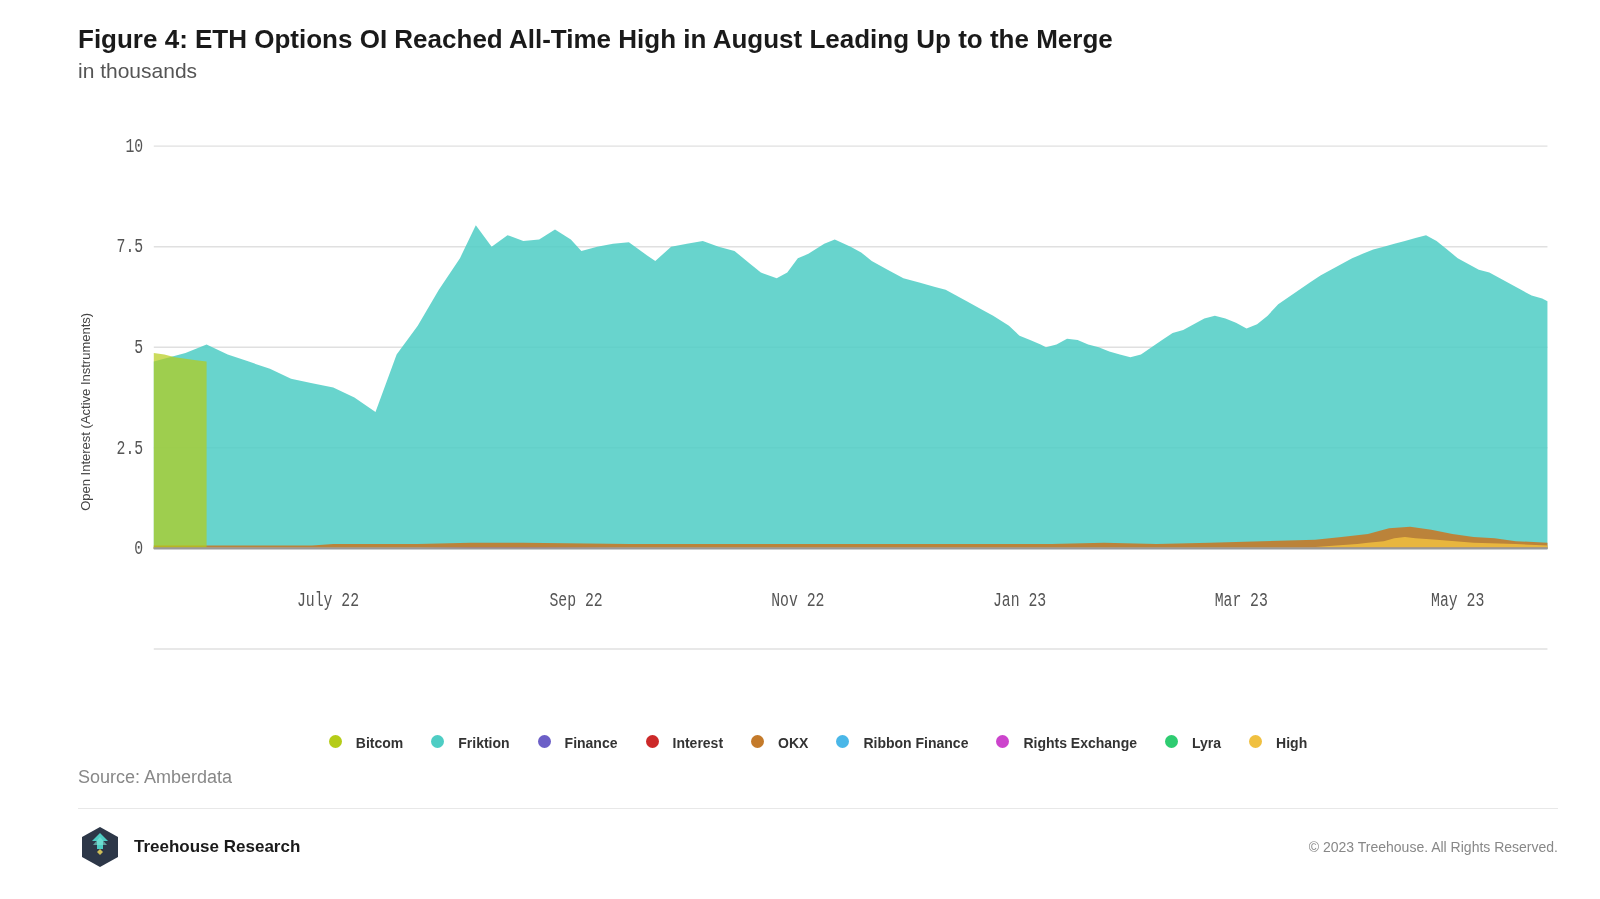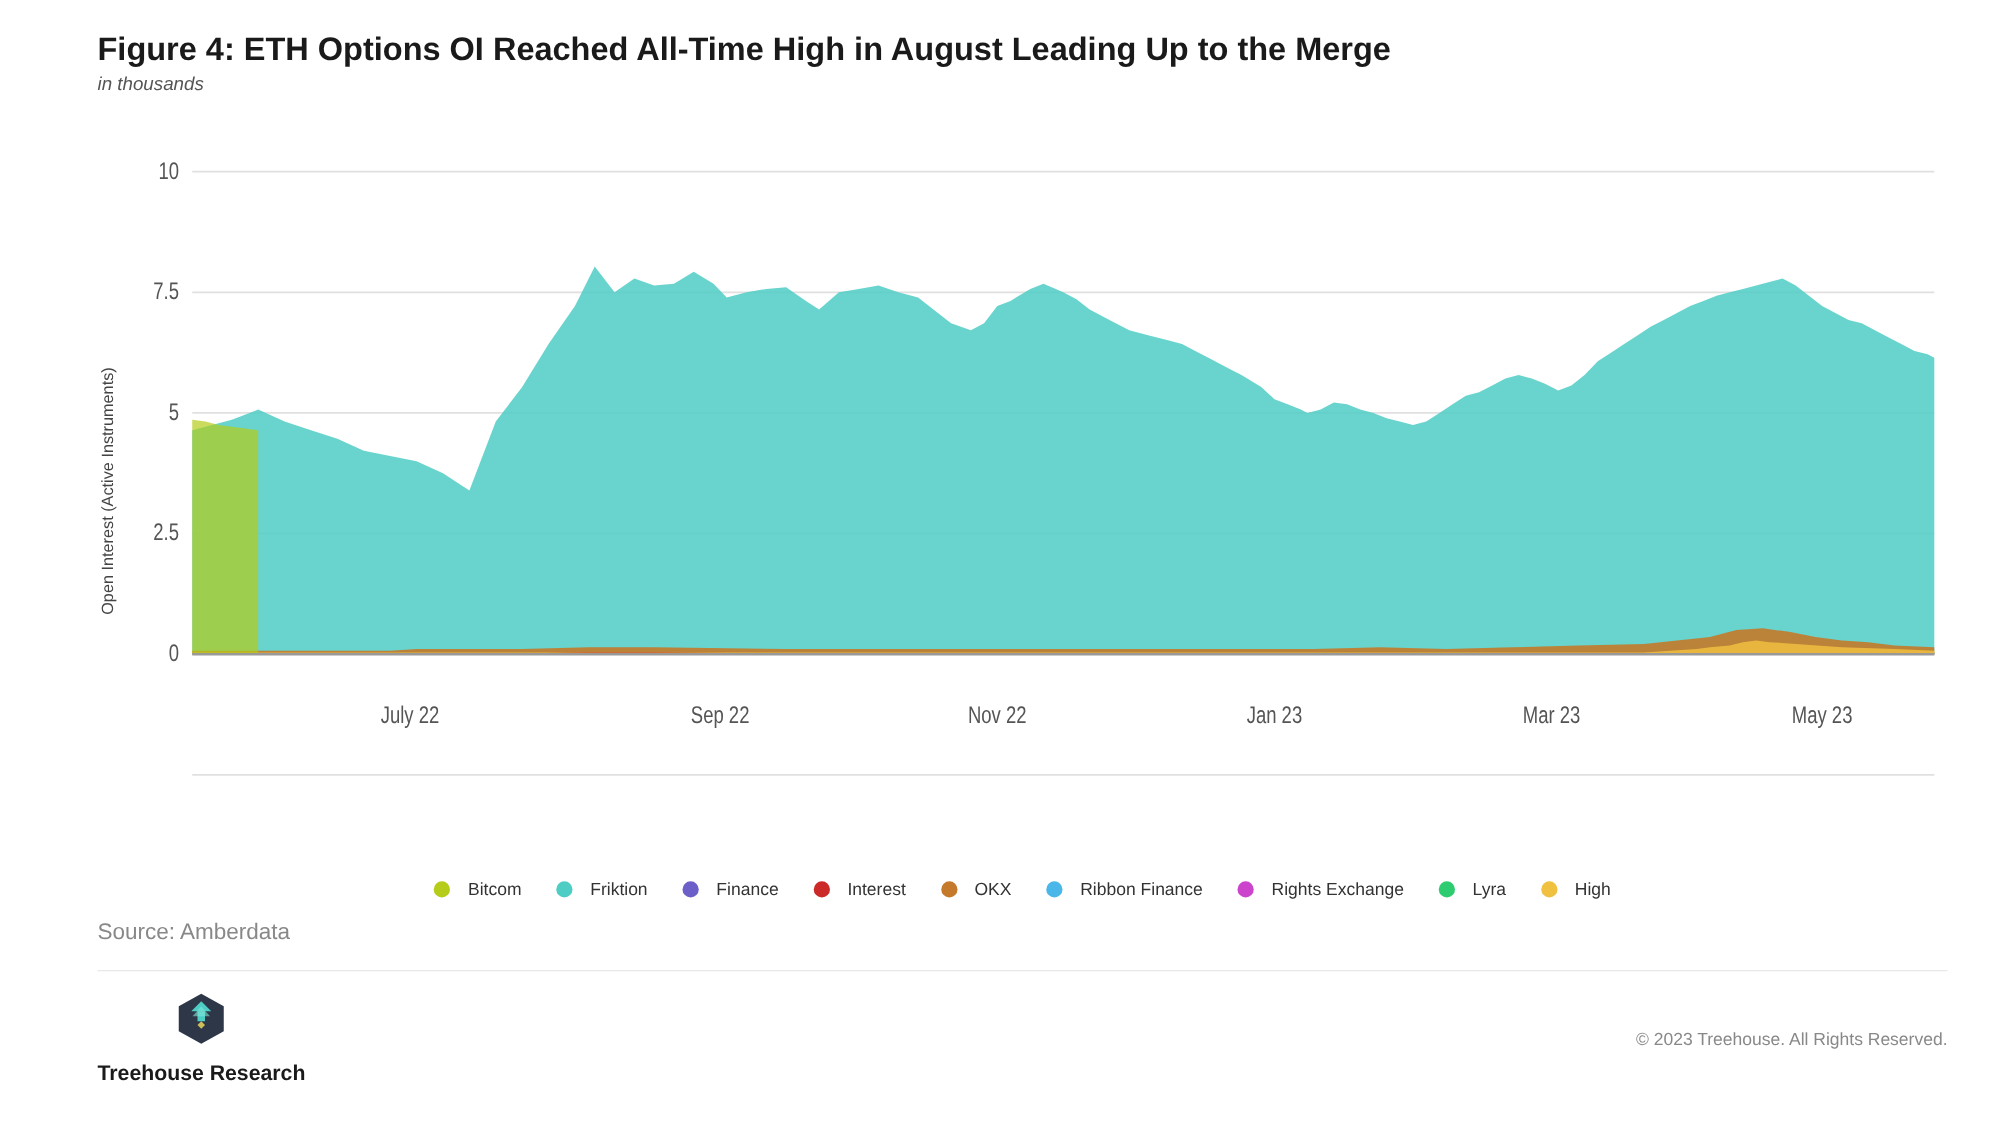--- a/index.html
+++ b/index.html
@@ -21,23 +21,22 @@
       margin-left: 18px;
     }
     .title {
       font-size: 26px;
       font-weight: 700;
       color: #1a1a1a;
       margin-bottom: 4px;
       line-height: 1.2;
     }
     .subtitle {
-      font-size: 15px;
+      font-size: 21px;
       color: #555555;
-      font-style: italic;
       margin-bottom: 20px;
     }
     .chart-area {
       flex: 1;
       display: flex;
       flex-direction: column;
       min-height: 0;
     }
     .chart-wrapper {
       display: flex;
@@ -52,42 +51,43 @@
       text-align: center;
       margin-right: 8px;
       white-space: nowrap;
       flex-shrink: 0;
     }
     .chart-inner {
       flex: 1;
       display: flex;
       flex-direction: column;
       min-width: 0;
+      font-family: Liberation Mono, monospace;
     }
     .svg-container {
       flex: 1;
       min-height: 0;
     }
     svg.main-chart {
       width: 100%;
       height: 100%;
     }
     .legend {
       display: flex;
       flex-wrap: wrap;
       justify-content: center;
       gap: 8px 28px;
       padding: 14px 0 8px 0;
       font-size: 14px;
       color: #333;
     }
     .legend-item {
       display: flex;
-      align-items: center;
       gap: 14px;
+      font-weight: bold;
     }
     .legend-dot {
       width: 13px;
       height: 13px;
       border-radius: 50%;
       flex-shrink: 0;
     }
     .source-text {
       font-size: 18px;
       color: #888;
@@ -98,21 +98,20 @@
       display: flex;
       align-items: center;
       justify-content: space-between;
       border-top: 1px solid #e8e8e8;
       padding-top: 16px;
     }
     .footer-brand {
       display: flex;
       align-items: center;
       gap: 12px;
-      flex-direction: column;
     }
     .footer-logo {
       width: 44px;
       height: 44px;
     }
     .footer-name {
       font-size: 17px;
       font-weight: 600;
       color: #1a1a1a;
     }

